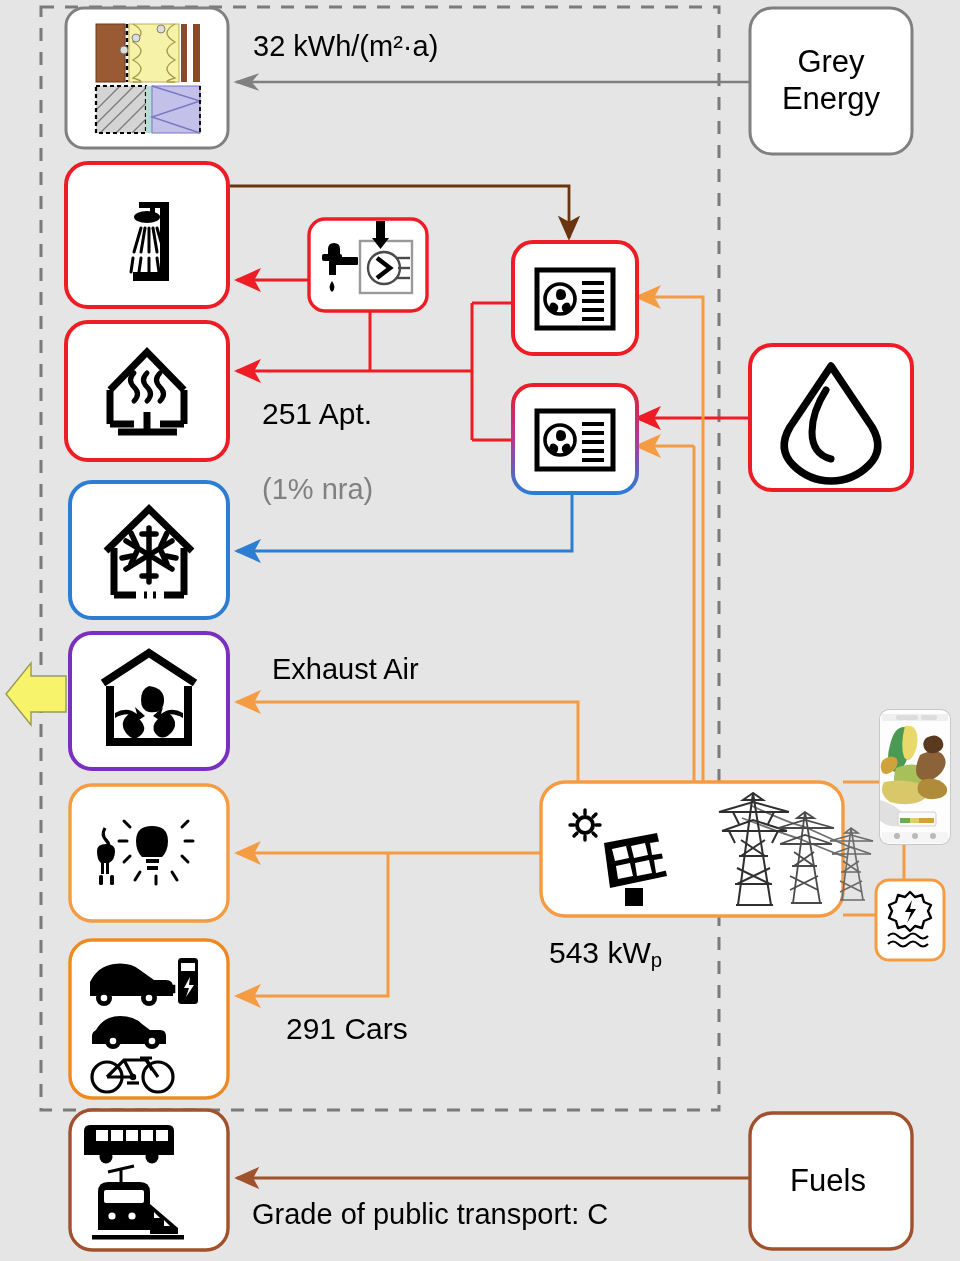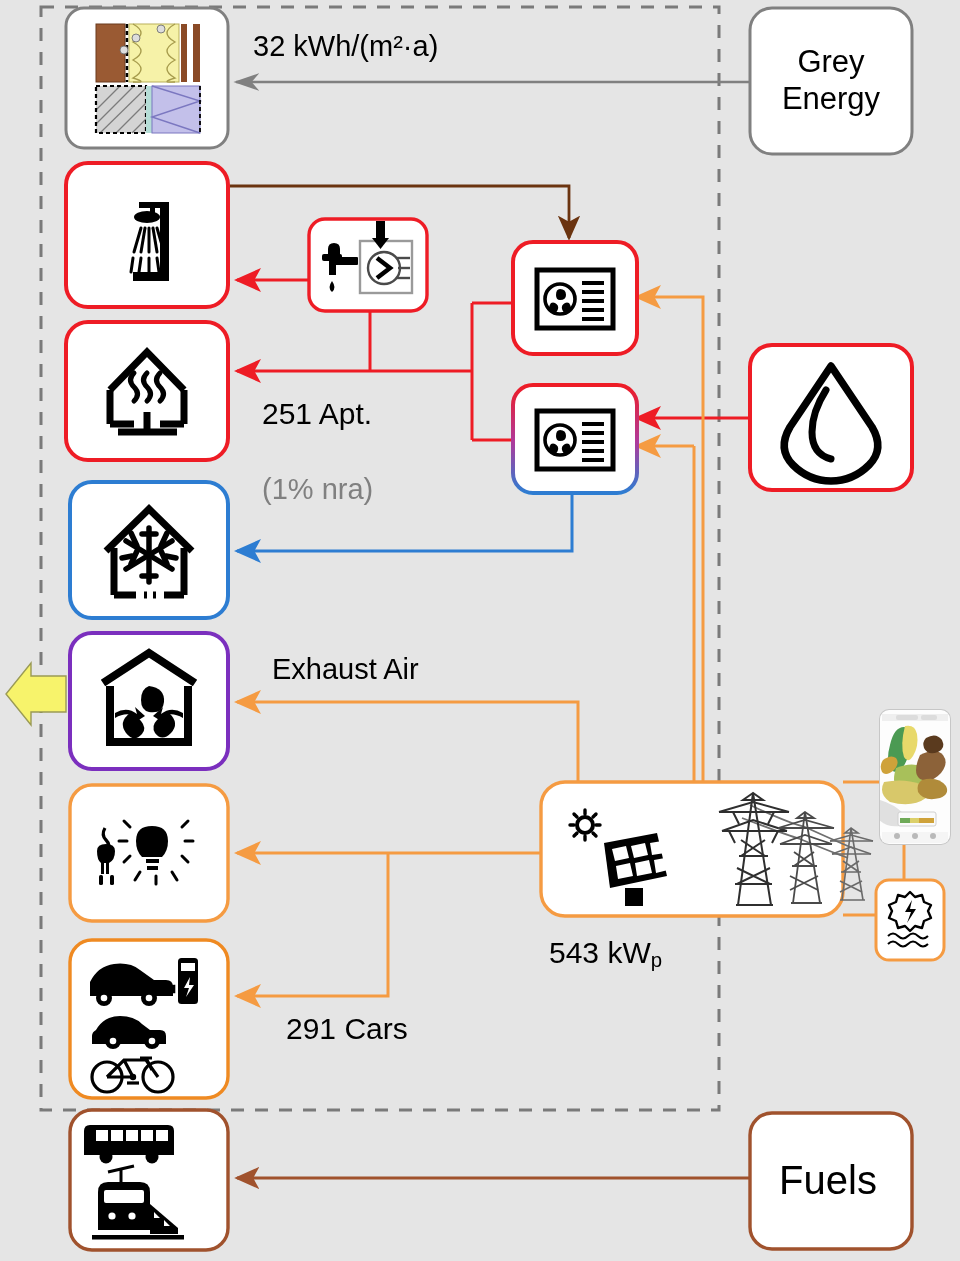--- a/index.html
+++ b/index.html
@@ -436,21 +436,22 @@
 
 <div class="lbl" style="left:253px;top:653px;font-size:29px;margin-left:19px;">Exhaust Air</div>
 
 <div class="lbl" style="left:549px;top:936px;font-size:30px;">
   <span>543 kW</span><sub>p</sub>
 </div>
 
 <div class="lbl" style="left:252px;top:1012px;font-size:30px;margin-left:34px;">291 Cars</div>
 
 
+<div class="lbl" style="left:252px;top:1198px;font-size:29px;">Grade of public transport: C</div>
 
 <div class="boxlabel" style="left:750px;top:8px;width:162px;height:146px;font-size:31px;flex-direction:column;">
   <span>Grey</span>
   <span>Energy</span>
 </div>
 
-<div class="boxlabel" style="left:750px;top:1113px;width:156px;height:136px;font-size:40px;">Fuels</div>
+<div class="boxlabel" style="left:750px;top:1113px;width:156px;height:136px;font-size:31px;">Fuels</div>
 
 </div>
 
 </body></html>

